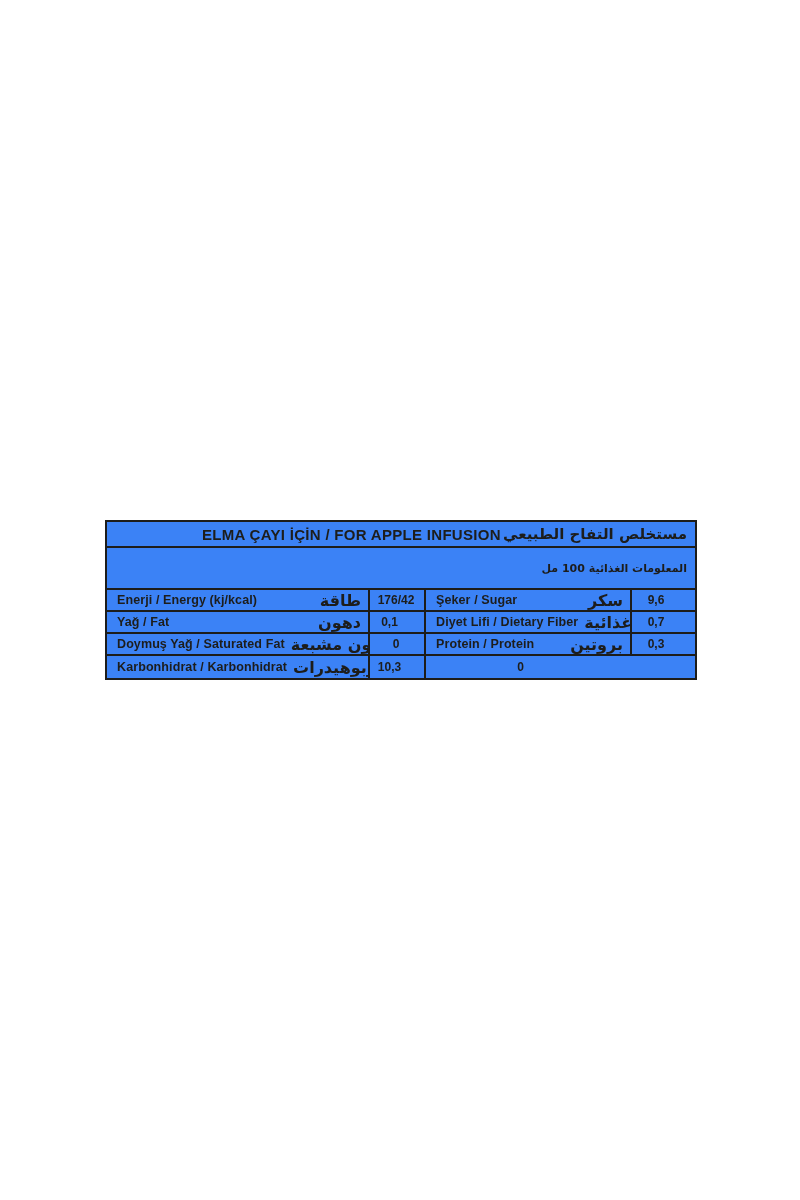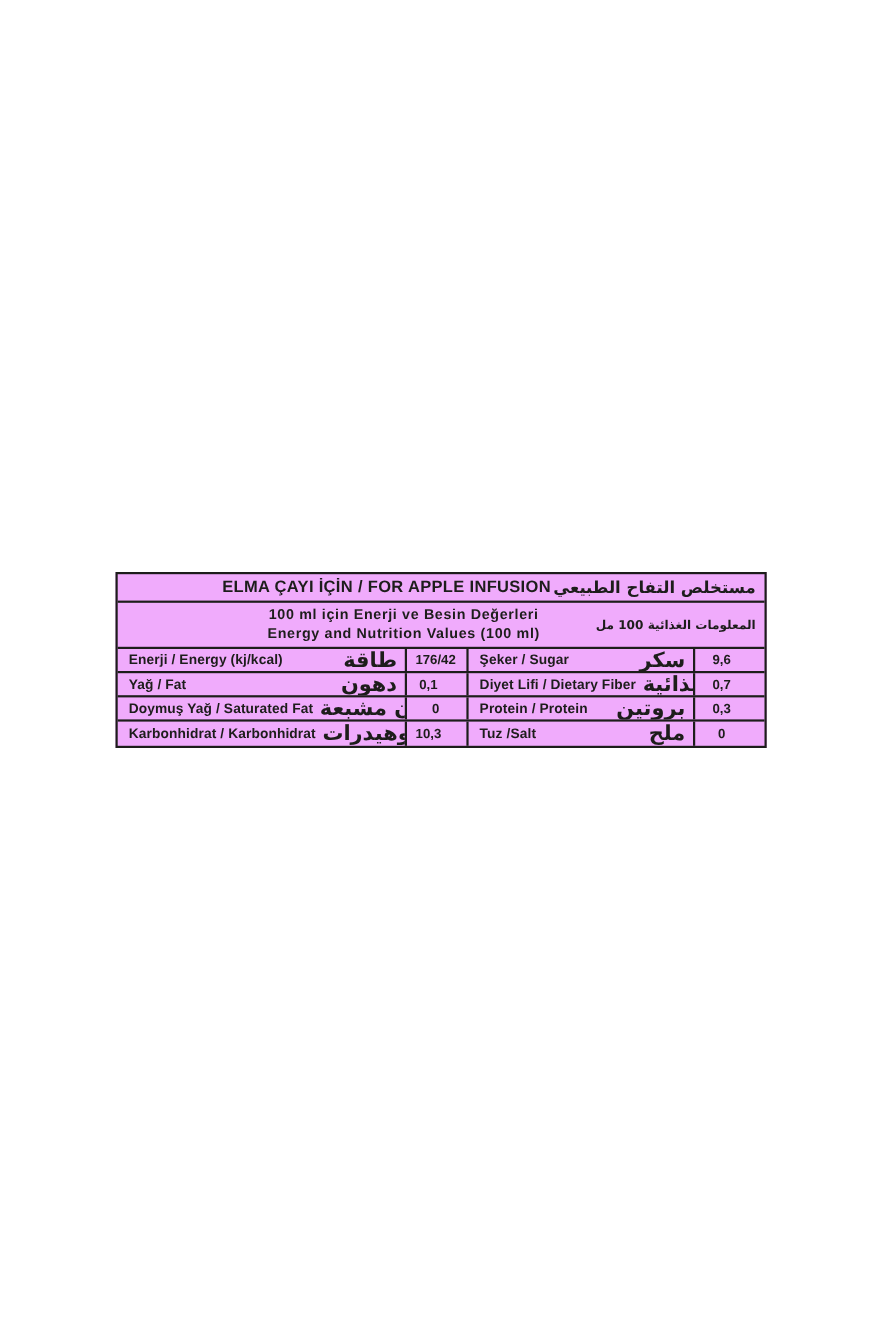--- a/index.html
+++ b/index.html
@@ -14,21 +14,21 @@
     width: 800px; height: 1200px;
     background: #ffffff;
     overflow: hidden;
   }
   .nutri-table {
     position: absolute;
     left: 105px; top: 520px;
     width: 592px;
     box-sizing: border-box;
     border: 2px solid #1d1d1b;
-    background: #f0abfc;
+    background: #3b82f6;
   }
   .t-row {
     position: relative;
     box-sizing: border-box;
     border-bottom: 2px solid #1d1d1b;
   }
   .t-row:last-child { border-bottom: none; }
 
   .title-row { height: 26px; }
   .sub-row   { height: 42px; }
@@ -72,21 +72,21 @@
     transform: translateY(-50%);
     font-size: 11px; font-weight: 700;
     white-space: nowrap;
   }
 
   .lbl-latin {
     font-size: 12.5px; font-weight: 700; letter-spacing: 0.1px;
     white-space: nowrap;
   }
   .lbl-ar {
-    font-size: 19px; font-weight: 700;
+    font-size: 16px; font-weight: 700;
     white-space: nowrap;
     padding-left: 6px;
   }
   .val-text { font-size: 12px; font-weight: 700; white-space: nowrap; text-align: right; }
   .unit { font-size: 13px; font-weight: 700; margin-left: 2px; margin-top: 32px; }
 
   .ar {
     font-family: "DejaVu Sans", "Liberation Sans", sans-serif;
     direction: rtl;
     unicode-bidi: isolate;
@@ -97,24 +97,20 @@
 
 <div class="sheet">
   <div class="nutri-table">
 
     <div class="t-row title-row">
       <div class="title-latin">ELMA ÇAYI İÇİN / FOR APPLE INFUSION</div>
       <div class="title-ar ar" lang="ar">مستخلص التفاح الطبيعي</div>
     </div>
 
     <div class="t-row sub-row">
-      <div class="sub-latin">
-        <div>100 ml için Enerji ve Besin Değerleri</div>
-        <div>Energy and Nutrition Values (100 ml)</div>
-      </div>
       <div class="sub-ar ar" lang="ar">المعلومات الغذائية 100 مل</div>
     </div>
 
     <div class="t-row data-row">
       <div class="cell lab">
         <span class="lbl-latin">Enerji / Energy (kj/kcal)</span>
         <span class="lbl-ar ar" lang="ar">طاقة</span>
       </div>
       <div class="cell val vline">
         <span class="val-text">176/42</span>
@@ -170,24 +166,20 @@
 
     <div class="t-row data-row">
       <div class="cell lab">
         <span class="lbl-latin">Karbonhidrat / Karbonhidrat</span>
         <span class="lbl-ar ar" lang="ar">كربوهيدرات</span>
       </div>
       <div class="cell val vline">
         <span class="val-text">10,3</span>
         <span class="unit">gr</span>
       </div>
-      <div class="cell lab vline">
-        <span class="lbl-latin">Tuz /Salt</span>
-        <span class="lbl-ar ar" lang="ar">ملح</span>
-      </div>
       <div class="cell val vline">
         <span class="val-text">0</span>
         <span class="unit">gr</span>
       </div>
     </div>
 
   </div>
 </div>
 
 </body></html>

